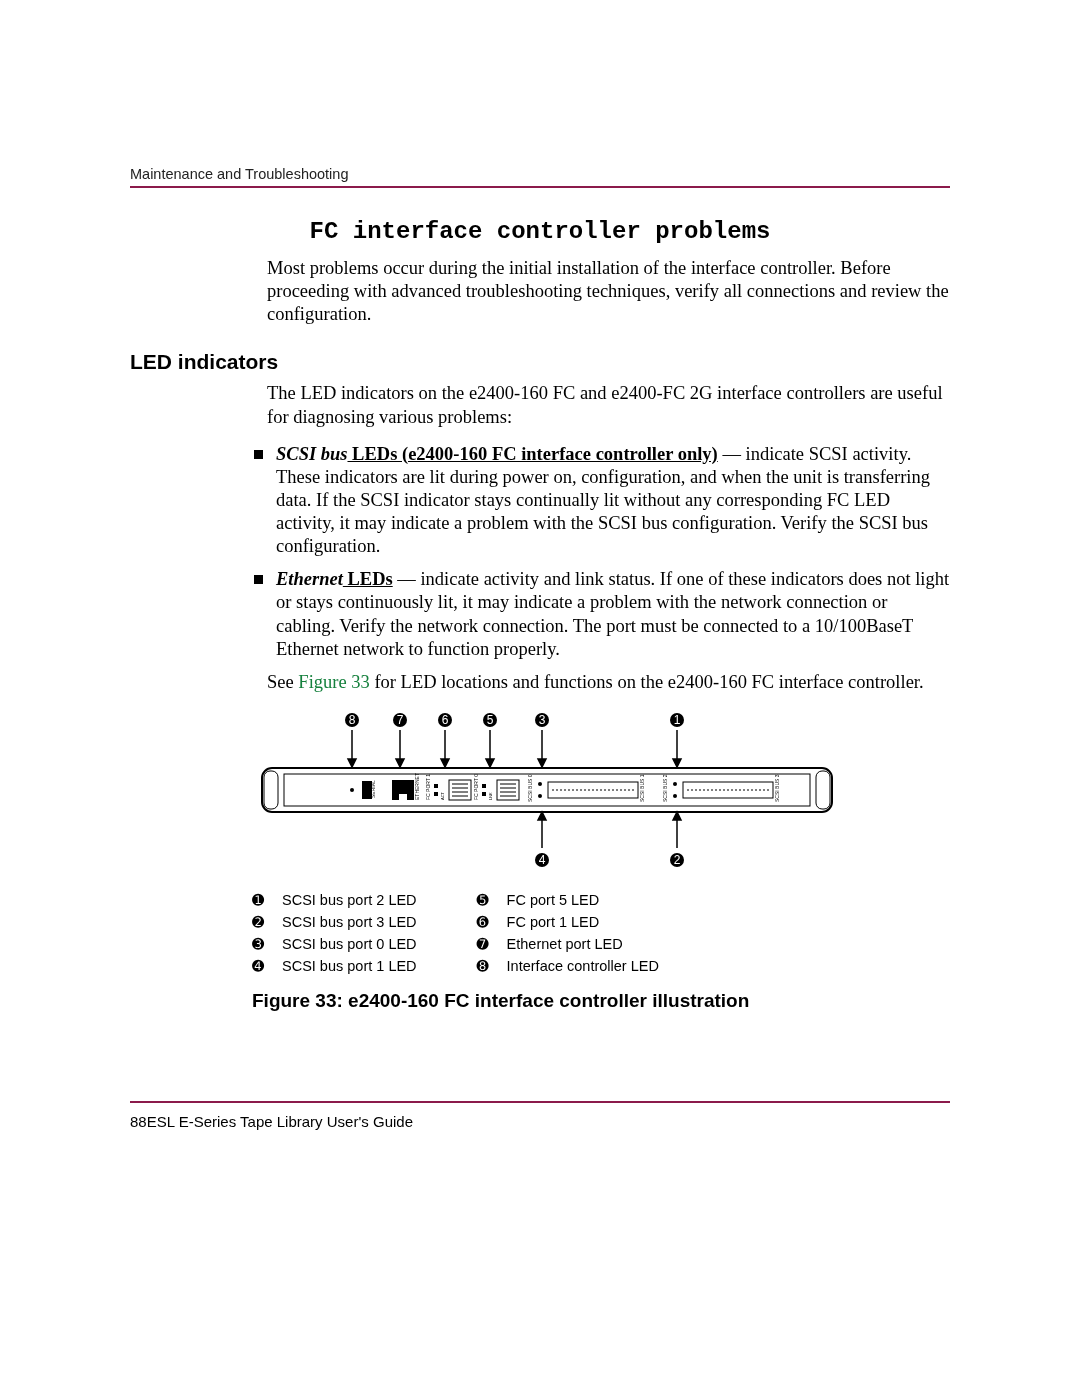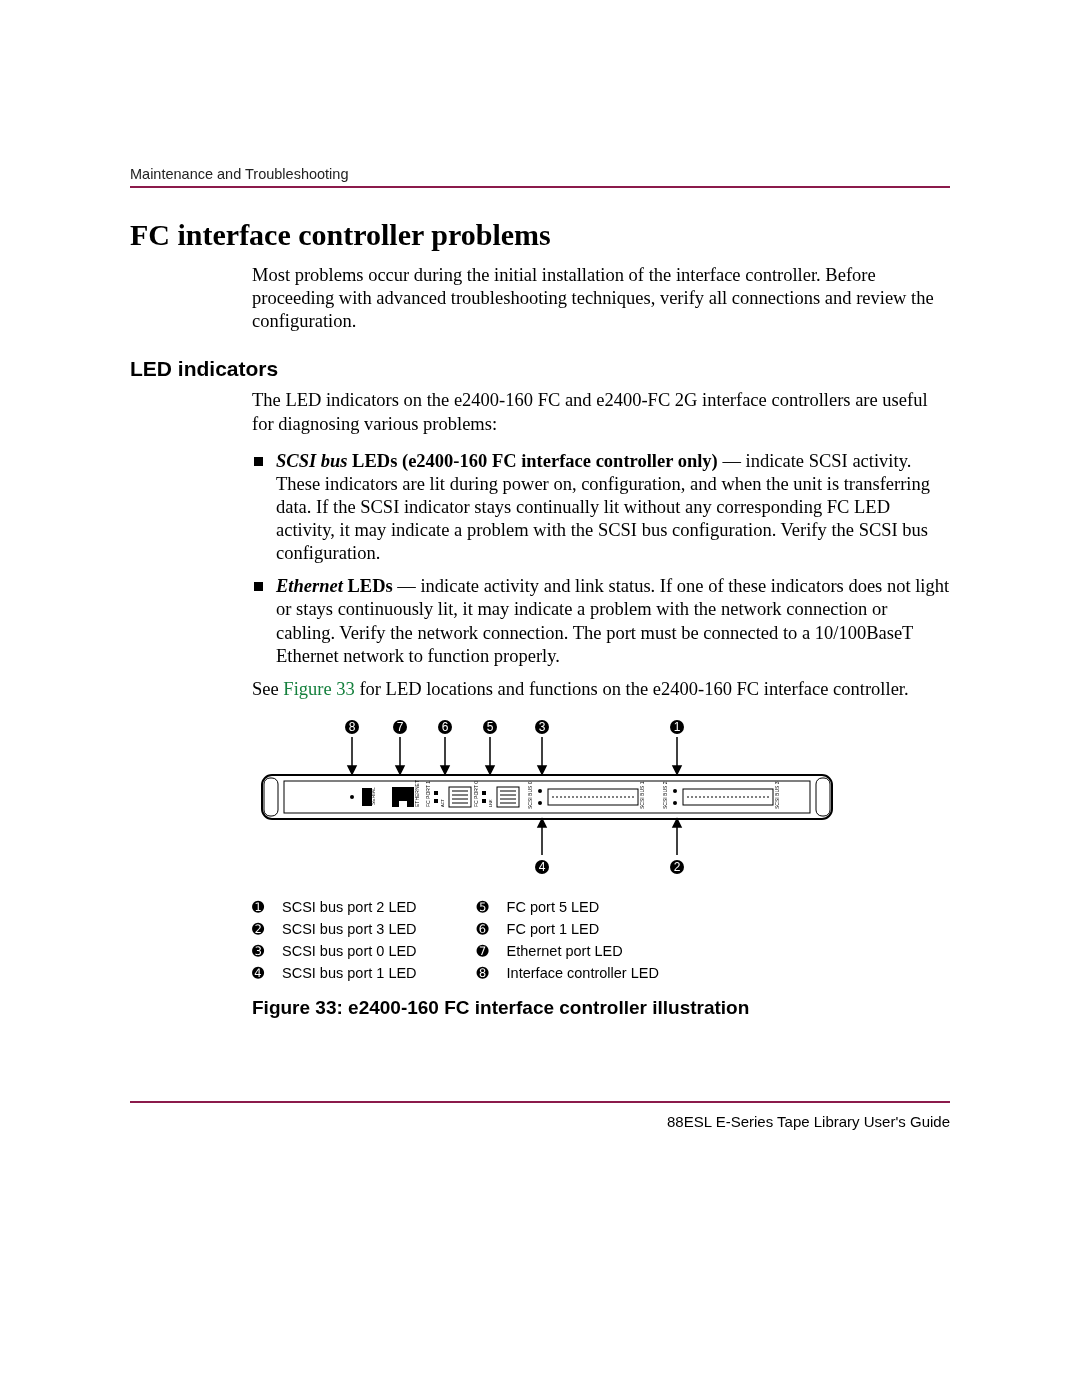--- a/index.html
+++ b/index.html
@@ -34,34 +34,35 @@
     height: 2px;
     background: #8b1a4b;
   }
   .footer {
     position: absolute;
     left: 130px; right: 130px;
     top: 1113px;
     font-family: Arial, Helvetica, sans-serif;
     font-size: 15px;
     display: flex;
-    justify-content: flex-end;
+    justify-content: flex-start;
   }
   h1.section-title {
-    font-family: Liberation Serif, serif;
+    font-family: Liberation Mono, monospace;
     font-weight: 700;
-    font-size: 30px;
+    font-size: 24px;
     margin: 0 0 12px 0;
+    text-align: center;
   }
   .body-text {
     font-size: 18.5px;
     line-height: 1.25;
     margin-left: 122px;
   }
-  .para { margin: 0 0 14px 0; }
+  .para { margin: 0 0 14px 15px; }
   h2.subhead {
     font-family: Arial, Helvetica, sans-serif;
     font-weight: 700;
     font-size: 21px;
     margin: 24px 0 8px 0;
   }
   ul.bullets {
     list-style: none;
     padding: 0;
     margin: 0 0 6px 0;
@@ -72,21 +73,21 @@
     margin-bottom: 10px;
   }
   ul.bullets > li::before {
     content: "";
     position: absolute;
     left: 2px; top: 7px;
     width: 9px; height: 9px;
     background: #000;
   }
   .bi { font-style: italic; font-weight: 700; }
-  .b  { font-weight: 700; }
+  .b  { font-weight: 700; text-decoration: underline; }
   .xref { color: #15803d; }
   
   .figure-wrap {
     margin: 14px 0 0 122px;
   }
   svg.diagram { display: block; }
   .legend {
     margin-top: 14px;
     font-family: Arial, Helvetica, sans-serif;
     font-size: 14.5px;

